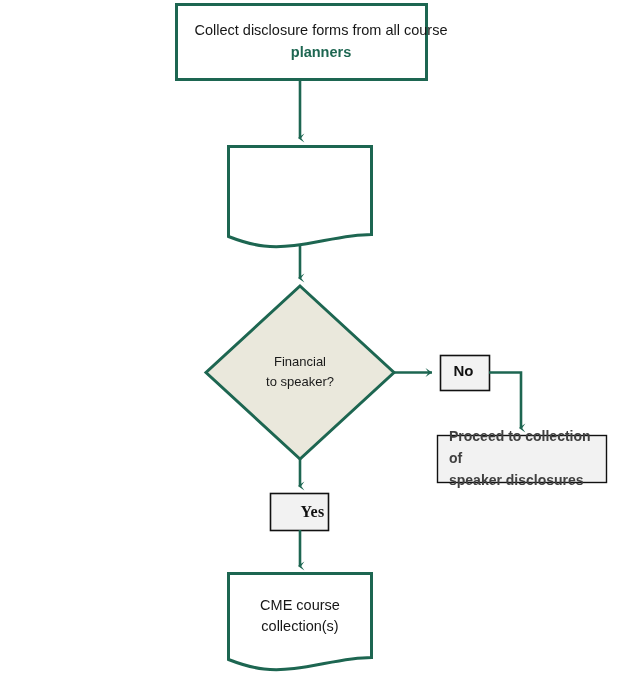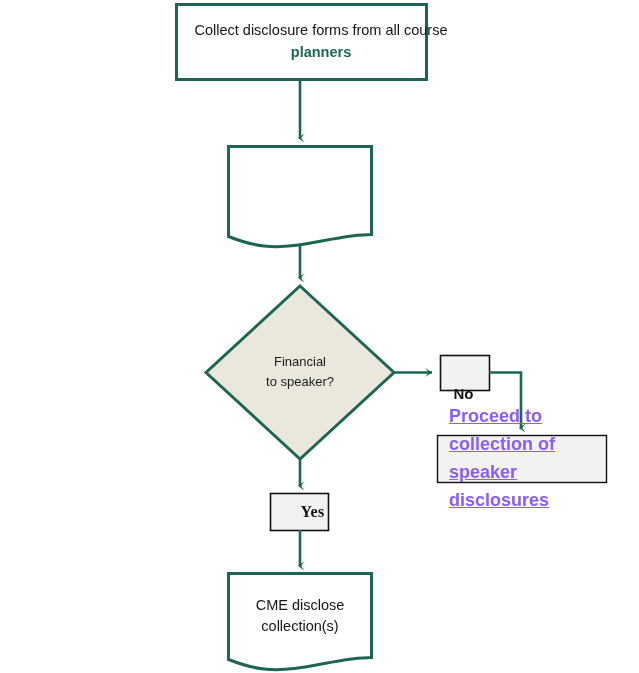--- a/index.html
+++ b/index.html
@@ -73,26 +73,25 @@
     letter-spacing: 0.3px;
   }
   .txt-no {
     font-family: "Liberation Sans", sans-serif;
     font-size: 15px;
     font-weight: 700;
     color: #111111;
   }
   .txt-proceed {
     font-family: "Liberation Sans", sans-serif;
-    font-size: 18px;
+    font-size: 14px;
     font-weight: 700;
     line-height: 1.55;
-    color: #8b5cf6;
+    color: #404040;
     text-align: left;
-    text-decoration: underline;
   }
   .txt-proceed .lbl-inner { padding: 0 0 0 12px; }
 </style>
 </head>
 <body>
 
 <div id="canvas">
 
   <svg id="flow-svg" viewBox="0 0 639 673">
     <defs>
@@ -142,35 +141,35 @@
   </div>
 
 
   <div class="node-label txt-diamond" style="left:230px; top:316px; width:140px; height:112px;">
     <div class="lbl-inner">
       <div>Financial</div>
       <div>to speaker?</div>
     </div>
   </div>
 
-  <div class="node-label txt-no" style="left:440px; top:375px; width:47px; height:36px;">
+  <div class="node-label txt-no" style="left:440px; top:352px; width:47px; height:36px;">
     <div class="lbl-inner">No</div>
   </div>
 
   <div class="node-label txt-proceed" style="left:437px; top:435px; width:170px; height:48px;">
     <div class="lbl-inner">
       <div>Proceed to collection of</div>
       <div>speaker disclosures</div>
     </div>
   </div>
 
   <div class="node-label txt-yes" style="left:270px; top:493px; width:59px; height:38px;margin-left:13px;">
     <div class="lbl-inner">Yes</div>
   </div>
 
   <div class="node-label txt-doc" style="left:228px; top:573px; width:144px; height:86px;">
     <div class="lbl-inner">
-      <div>CME disclose</div>
+      <div>CME course</div>
       <div>collection(s)</div>
     </div>
   </div>
 
 </div>
 
 </body></html>

